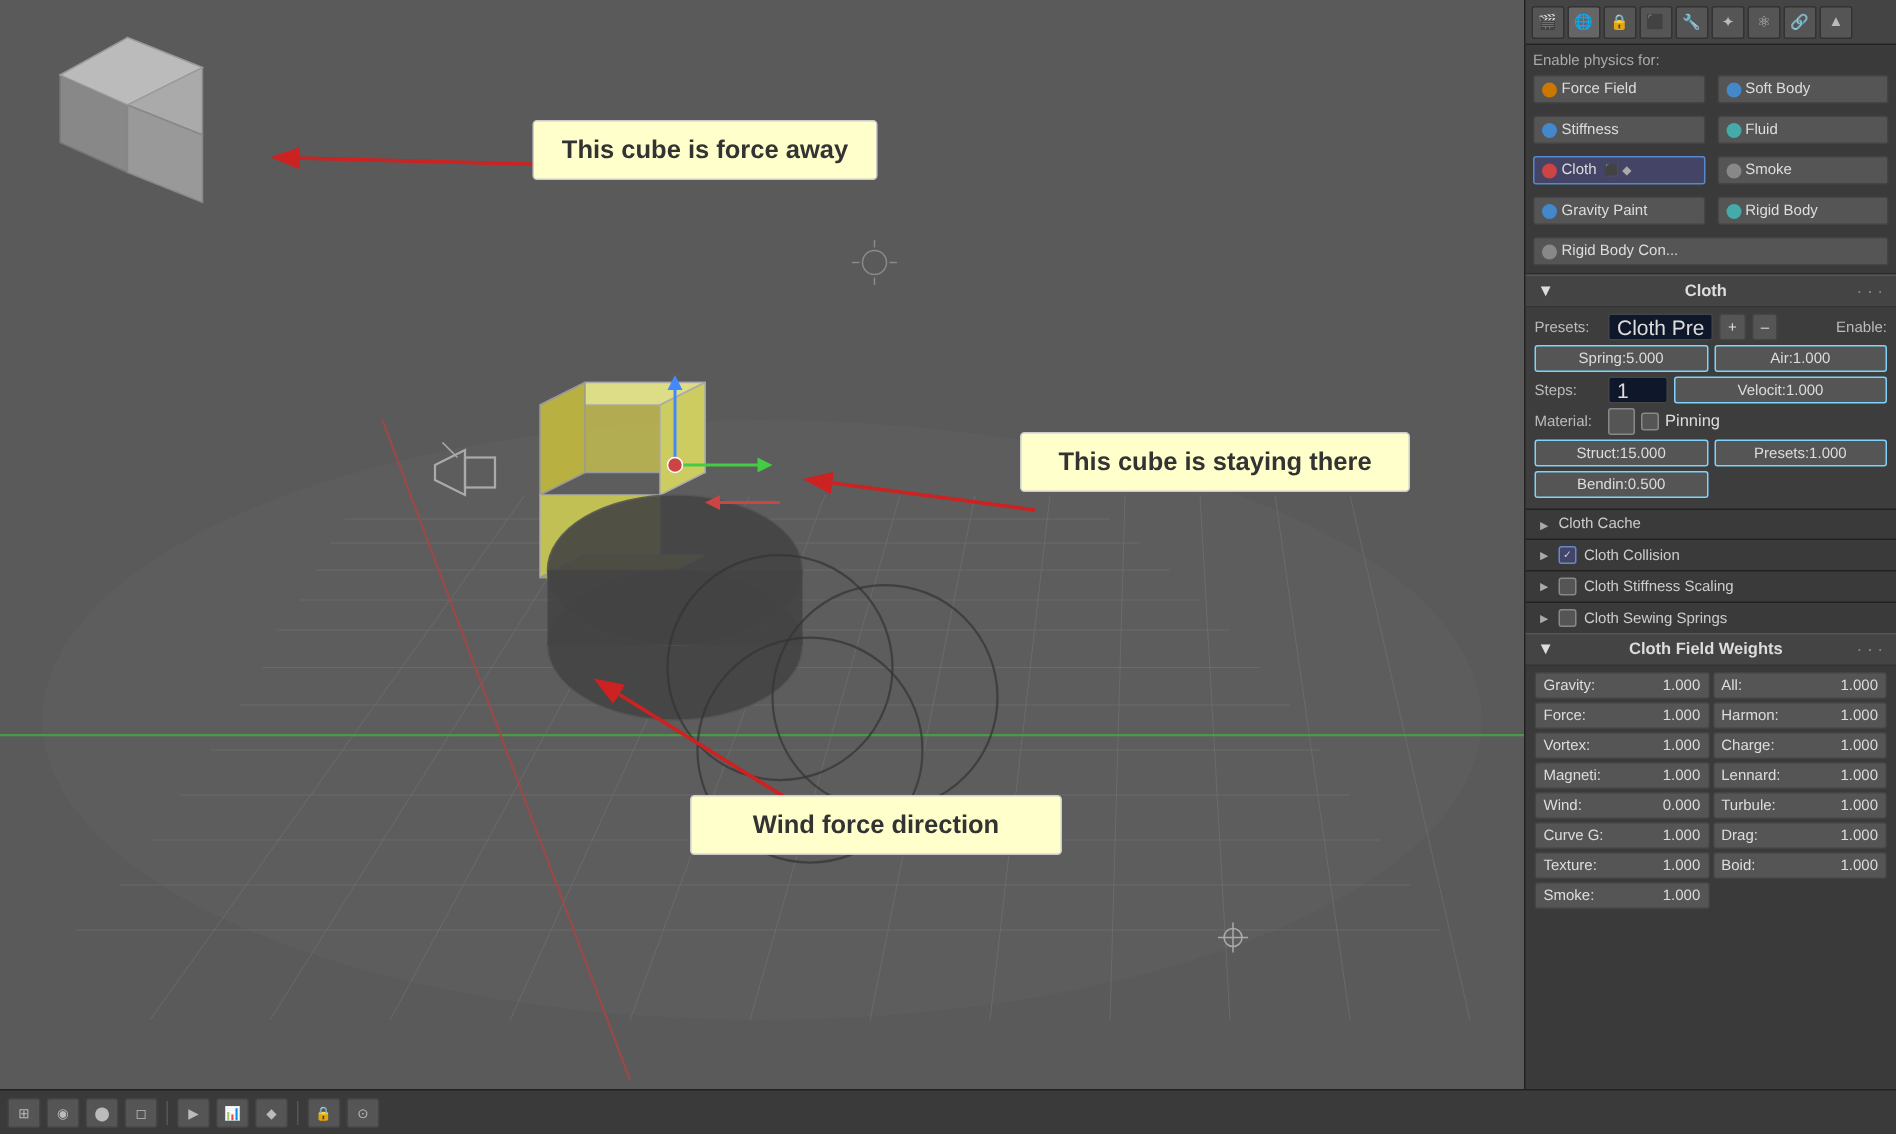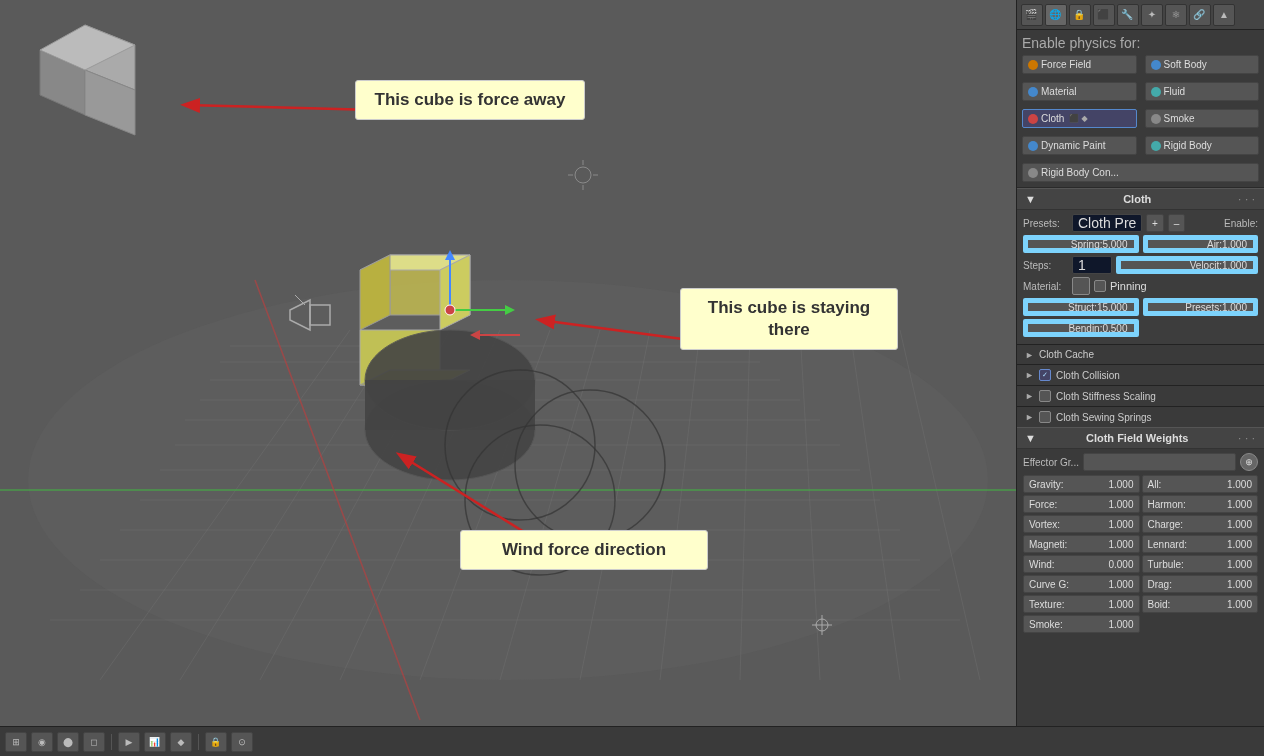--- a/index.html
+++ b/index.html
@@ -14,39 +14,39 @@
     
     .viewport-bg { width: 100%; height: 100%; background: #5a5a5a; position: absolute; top: 0; left: 0; }
 
     
     .viewport-svg { position: absolute; top: 0; left: 0; width: 100%; height: 100%; }
 
     
     .annotation-box { position: absolute; background: #ffffcc; border: 1px solid #ccc; border-radius: 3px; padding: 8px 14px; font-size: 17px; font-weight: bold; color: #333; text-align: center; line-height: 1.3; }
 
     .annotation-box.cube-flying { top: 80px; left: 355px; width: 230px; }
-    .annotation-box.cube-staying { top: 288px; left: 680px; width: 218px; }
+    .annotation-box.cube-staying { top: 288px; left: 680px; width: 260px; }
     .annotation-box.wind-force { top: 530px; left: 460px; width: 248px; }
 
     
     .bottom-toolbar { height: 30px; background: #3a3a3a; border-top: 1px solid #222; display: flex; align-items: center; padding: 0 5px; gap: 4px; }
     .toolbar-btn { width: 22px; height: 20px; background: #555; border: 1px solid #444; border-radius: 2px; display: flex; align-items: center; justify-content: center; font-size: 9px; color: #bbb; cursor: pointer; }
     .toolbar-separator { width: 1px; height: 16px; background: #555; margin: 0 2px; }
 
     
     .right-panel { width: 248px; background: #3a3a3a; border-left: 1px solid #222; display: flex; flex-direction: column; overflow-y: auto; }
 
     
     .panel-icons { height: 30px; background: #444; display: flex; align-items: center; padding: 0 4px; gap: 2px; border-bottom: 1px solid #222; }
     .panel-icon-btn { width: 22px; height: 22px; background: #555; border: 1px solid #333; border-radius: 2px; display: flex; align-items: center; justify-content: center; font-size: 10px; color: #bbb; cursor: pointer; }
     .panel-icon-btn.active { background: #666; }
 
     
     .physics-section { padding: 5px; border-bottom: 1px solid #2a2a2a; }
-    .physics-label { font-size: 14px; color: #aaa; margin-bottom: 4px; }
+    .physics-label { font-size: 10px; color: #aaa; margin-bottom: 4px; }
     .physics-grid { display: grid; grid-template-columns: 1fr 1fr; gap: 8px; }
     .physics-btn { background: #555; border: 1px solid #444; border-radius: 2px; padding: 3px 5px; font-size: 10px; color: #ddd; cursor: pointer; display: flex; align-items: center; gap: 3px; }
     .physics-btn.active-blue { border: 1px solid #5588cc; background: #446; }
     .physics-btn .icon-dot { width: 10px; height: 10px; border-radius: 50%; display: inline-block; }
     .icon-dot.orange { background: #cc7700; }
     .icon-dot.blue { background: #4488cc; }
     .icon-dot.red { background: #cc4444; }
     .icon-dot.gray { background: #888; }
     .icon-dot.teal { background: #44aaaa; }
 
@@ -55,21 +55,21 @@
     .section-header .dots { color: #888; font-size: 8px; letter-spacing: 1px; }
 
     
     .cloth-content { padding: 4px 6px; background: #3d3d3d; }
     .row { display: flex; align-items: center; margin-bottom: 3px; gap: 4px; }
     .row-label { color: #bbb; font-size: 10px; min-width: 45px; }
     .field-input { background: #0f172a; border: 1px solid #444; border-radius: 2px; padding: 2px 5px; font-size: 14px; color: #ddd; flex: 1; height: 18px; }
     .field-input.small { width: 40px; flex: none; }
     .btn-small { background: #555; border: 1px solid #444; border-radius: 2px; padding: 2px 5px; font-size: 10px; color: #ddd; cursor: pointer; height: 18px; }
     .two-col { display: grid; grid-template-columns: 1fr 1fr; gap: 4px; margin-bottom: 3px; }
-    .slider-field { background: #555; border: 5px solid #7dd3fc; border-radius: 2px; padding: 2px 6px; font-size: 10px; color: #ddd; height: 18px; display: flex; align-items: center; justify-content: flex-end; cursor: ew-resize; }
+    .slider-field { background: #555; border: 1px solid #7dd3fc; border-radius: 2px; padding: 2px 6px; font-size: 10px; color: #ddd; height: 18px; display: flex; align-items: center; justify-content: center; cursor: ew-resize; }
     .cb { width: 12px; height: 12px; background: #555; border: 1px solid #888; border-radius: 2px; display: flex; align-items: center; justify-content: center; cursor: pointer; }
 
     
     .collapsed-section { background: #3a3a3a; border-top: 1px solid #222; }
     .collapsed-header { padding: 4px 8px; font-size: 10px; color: #ccc; display: flex; align-items: center; gap: 5px; cursor: pointer; }
     .collapsed-header .tri { color: #aaa; font-size: 9px; }
     .collapsed-header .cb-small { width: 12px; height: 12px; background: #446; border: 1px solid #6688cc; border-radius: 2px; display: flex; align-items: center; justify-content: center; }
     .collapsed-header .cb-small::after { content: '✓'; font-size: 7px; color: #aaddff; }
     .collapsed-header .sq { width: 12px; height: 12px; background: #555; border: 1px solid #888; border-radius: 2px; }
 
@@ -237,38 +237,38 @@
         <div class="physics-btn">
           <span class="icon-dot orange"></span>
           <span>Force Field</span>
         </div>
         <div class="physics-btn">
           <span class="icon-dot blue"></span>
           <span>Soft Body</span>
         </div>
         <div class="physics-btn">
           <span class="icon-dot blue"></span>
-          <span>Material</span>
+          <span>Stiffness</span>
         </div>
         <div class="physics-btn">
           <span class="icon-dot teal"></span>
           <span>Fluid</span>
         </div>
         <div class="physics-btn active-blue">
           <span class="icon-dot red"></span>
           <span>Cloth</span>
           <span style="font-size:8px;margin-left:2px;color:#aaa">⬛ ◆</span>
         </div>
         <div class="physics-btn">
           <span class="icon-dot gray"></span>
           <span>Smoke</span>
         </div>
         <div class="physics-btn">
           <span class="icon-dot blue"></span>
-          <span>Dynamic Paint</span>
+          <span>Gravity Paint</span>
         </div>
         <div class="physics-btn">
           <span class="icon-dot teal"></span>
           <span>Rigid Body</span>
         </div>
         <div class="physics-btn" style="grid-column:1/3">
           <span class="icon-dot gray"></span>
           <span>Rigid Body Con...</span>
         </div>
       </div>
@@ -368,25 +368,20 @@
       </div>
     </div>
 
     <div class="section-header">
       <span>▼ </span>
       <span>Cloth Field Weights</span>
       <span class="dots">· · ·</span>
     </div>
     <div class="field-weights-content">
 
-      <div class="effector-row">
-        <span class="effector-label">Effector Gr...</span>
-        <div class="effector-input" style="flex:1;"></div>
-        <div class="icon-btn-round">⊕</div>
-      </div>
 
       <div class="weight-grid">
         <div class="weight-field">
           <span>Gravity: </span>
           <span>1.000</span>
         </div>
         <div class="weight-field">
           <span>All: </span>
           <span>1.000</span>
         </div>

